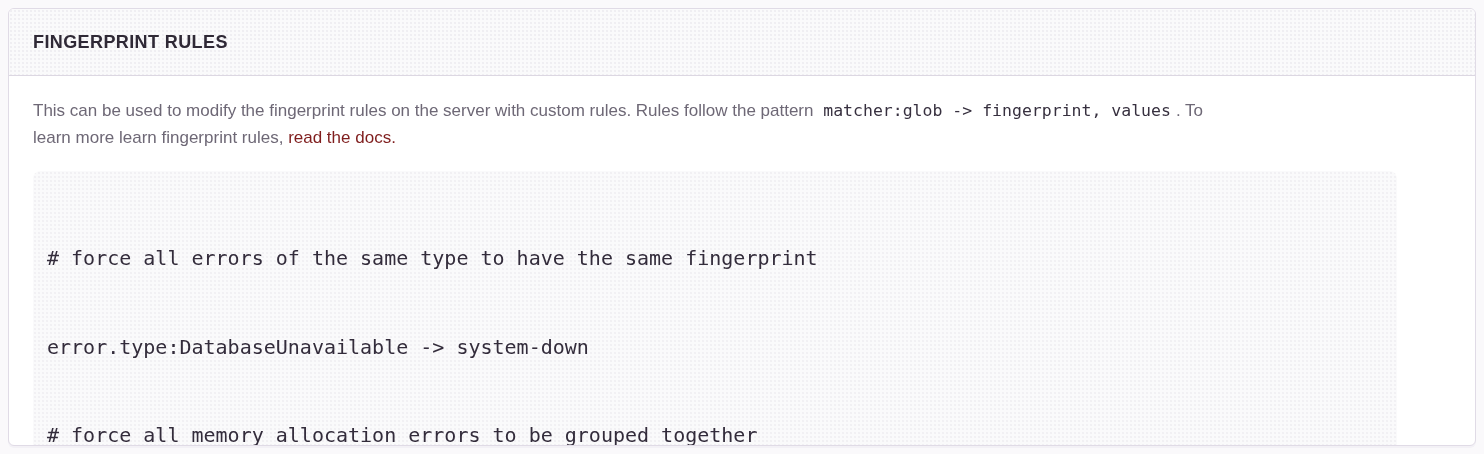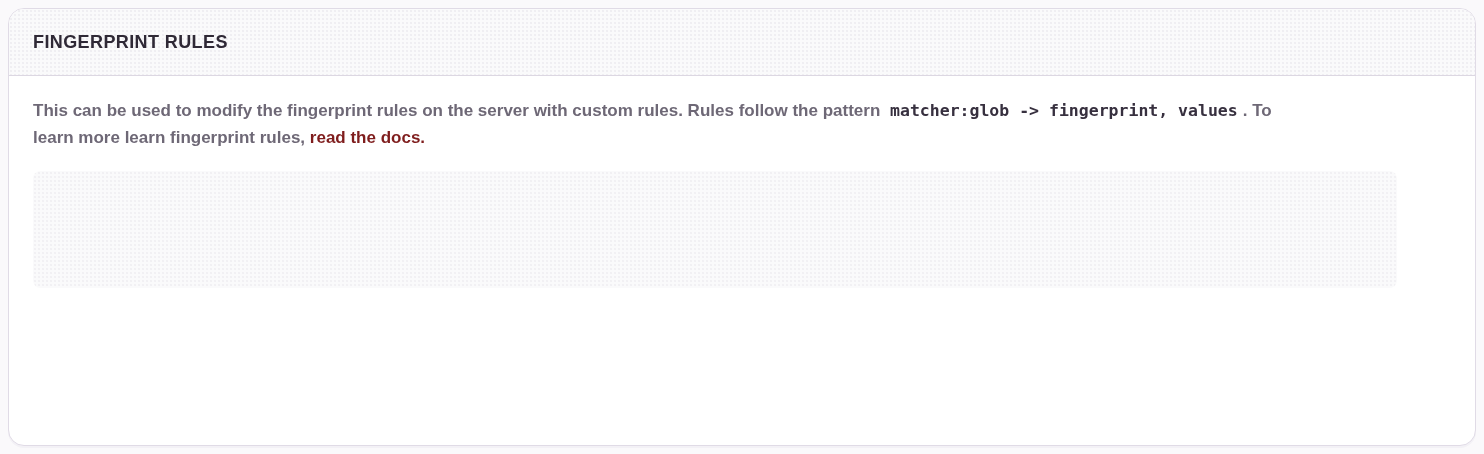--- a/index.html
+++ b/index.html
@@ -12,21 +12,21 @@
   .page {
     width: 1484px;
     height: 454px;
     padding: 8px;
   }
   .panel {
     width: 100%;
     height: 438px;
     background: #ffffff;
     border: 1px solid #e0dbe6;
-    border-radius: 16px;
+    border-radius: 6px;
     overflow: hidden;
     box-shadow: 0 2px 0 rgba(45, 0, 85, 0.03);
   }
   .panel-header {
     height: 67px;
     display: flex;
     align-items: center;
     padding: 0 24px;
     border-bottom: 1px solid #dcd7e2;
     background-color: #fafafb;
@@ -42,21 +42,20 @@
   .panel-body {
     padding: 21px 24px 24px 24px;
   }
   .description {
     font-size: 17px;
     line-height: 27px;
     color: #6e6876;
     max-width: 1372px;
     white-space: pre-wrap;
     margin-bottom: 20px;
-    font-weight: bold;
   }
   .inline-code {
     font-family: "DejaVu Sans Mono", monospace;
     font-size: 16.5px;
     color: #37303f;
     padding: 0 5px;
   }
   .docs-link {
     color: #7f1d1d;
     text-decoration: none;
@@ -86,18 +85,21 @@
 
     <header class="panel-header">
       <h2 class="panel-title">FINGERPRINT RULES</h2>
     </header>
 
     <div class="panel-body">
 
       <p class="description"><span>This can be used to modify the fingerprint rules on the server with custom rules. Rules follow the pattern </span><code class="inline-code">matcher:glob -&gt; fingerprint, values</code><span>. To</span><br><span>learn more learn fingerprint rules, </span><a class="docs-link" href="#">read the docs.</a></p>
 
       <div class="code-example">
+        <div># force all errors of the same type to have the same fingerprint</div>
+        <div>error.type:DatabaseUnavailable -&gt; system-down</div>
+        <div># force all memory allocation errors to be grouped together</div>
         
       </div>
 
     </div>
   </section>
 </div>
 
 </body></html>

